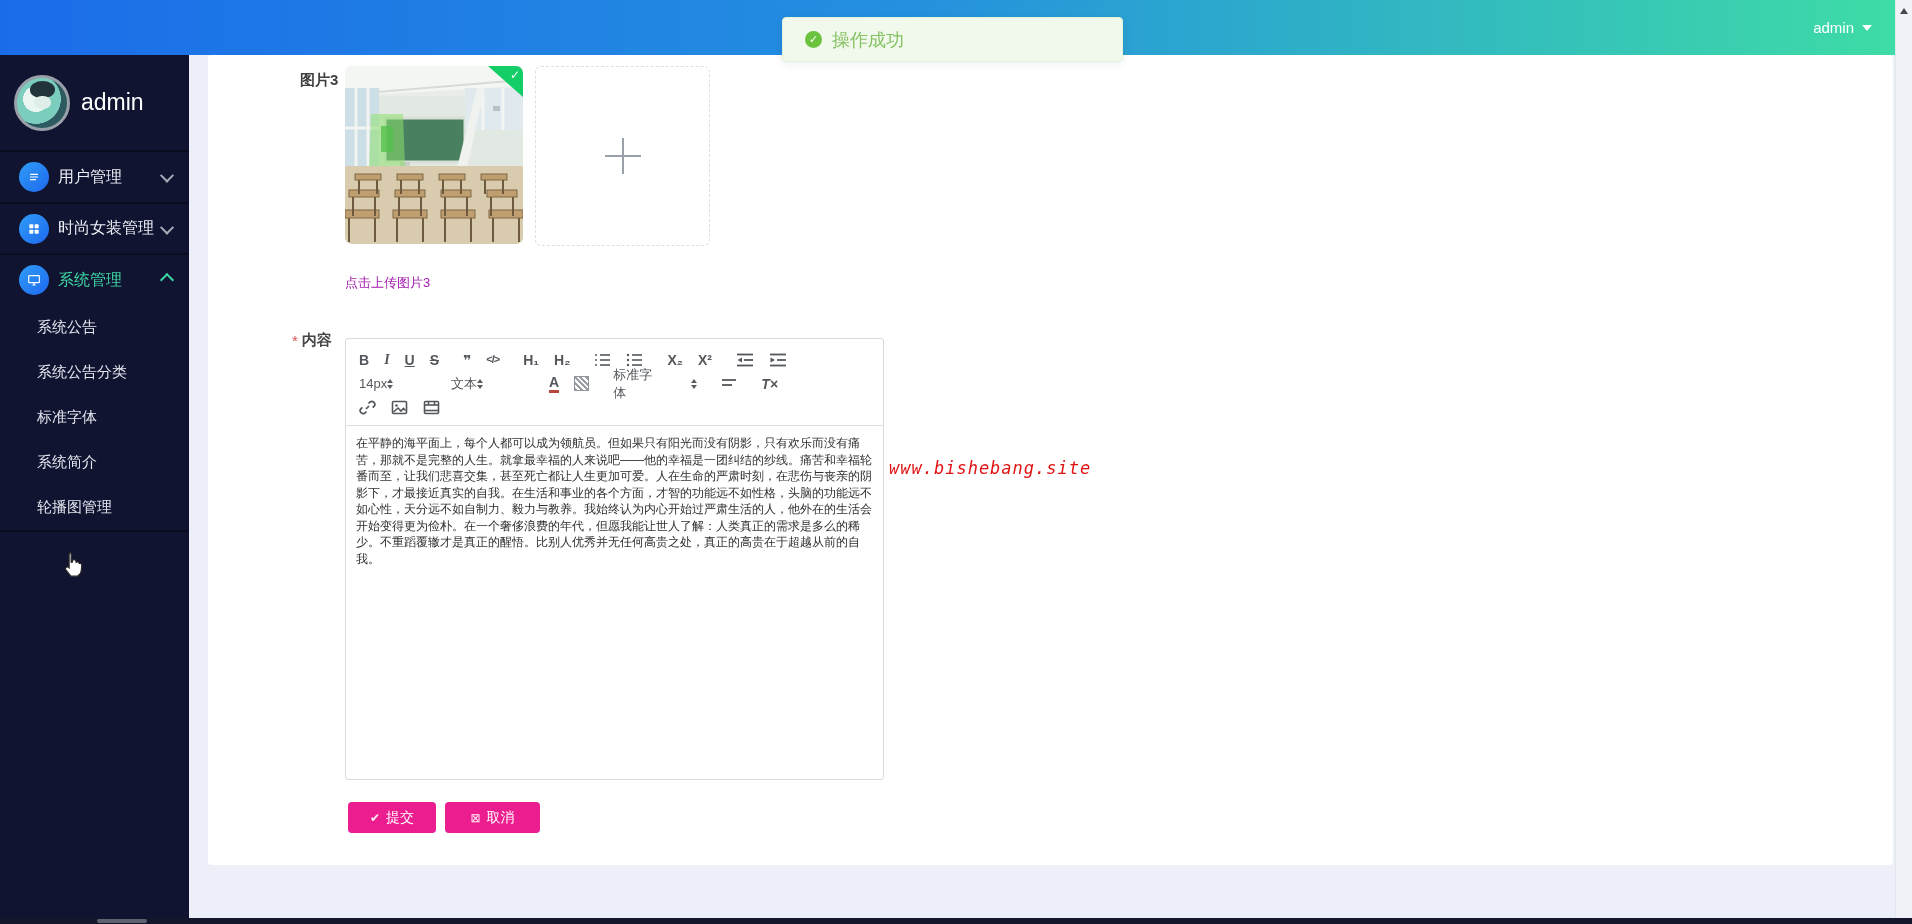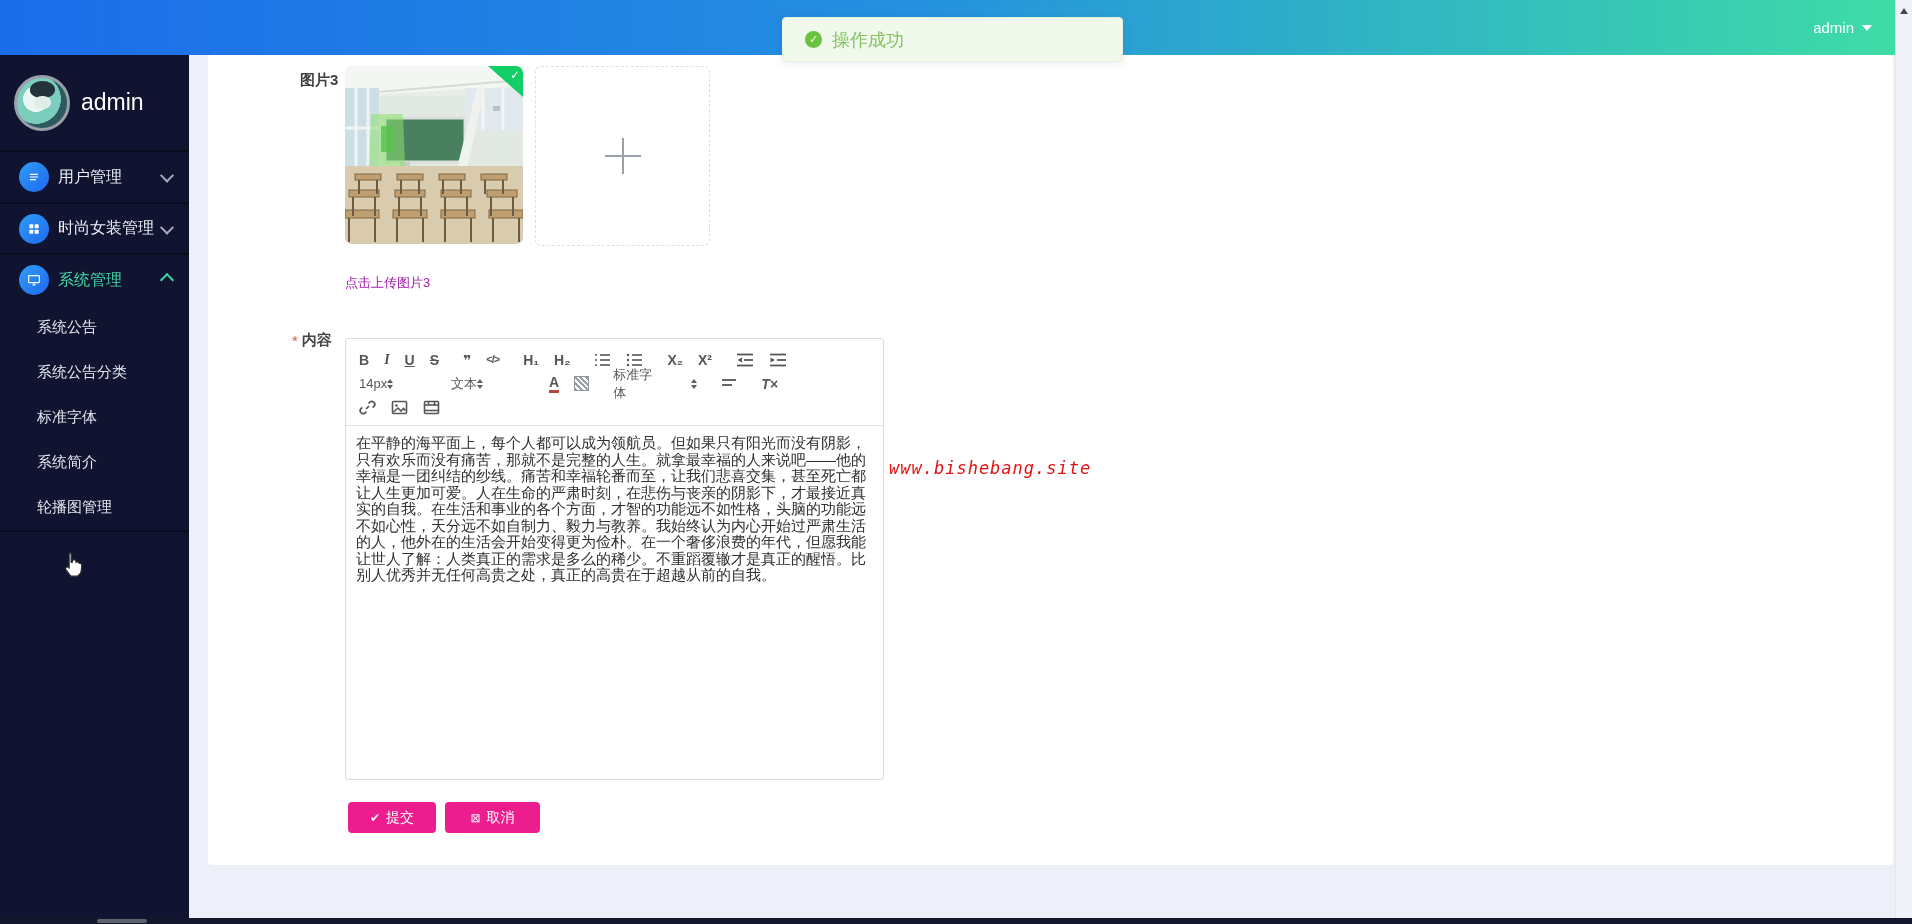--- a/index.html
+++ b/index.html
@@ -75,21 +75,21 @@
   .spin{display:flex;flex-direction:column;gap:2px;}
   .spin i{display:block;width:0;height:0;border-left:3.5px solid transparent;border-right:3.5px solid transparent;}
   .spin .sup{border-bottom:4px solid #5a5e64;}
   .spin .sdn{border-top:4px solid #5a5e64;}
   .color-a{font-weight:bold;font-size:14px;border-bottom:3px solid #b6473c;line-height:1;padding-bottom:1px;cursor:pointer;}
   .bg-ic{width:13px;height:13px;border:1px solid #8f959b;cursor:pointer;
     background:repeating-linear-gradient(45deg,#9aa0a6 0 2px,transparent 2px 4px);}
   .tsvg{display:inline-block;cursor:pointer;}
   .tsvg svg{display:block;}
   .clear-t{font-style:italic;font-size:14px;font-weight:bold;cursor:pointer;}
-  .econtent{padding:9px 10px;font-size:15px;line-height:16.5px;color:#2f2f2f;cursor:text;}
+  .econtent{padding:9px 10px;font-size:12px;line-height:16.5px;color:#2f2f2f;cursor:text;}
 
   .watermark{position:absolute;left:681px;top:403px;font-family:"DejaVu Sans Mono","Liberation Mono",monospace;
     font-size:17px;color:#e11212;letter-spacing:1px;white-space:nowrap;font-style:italic;}
 
   
   .btn{position:absolute;top:747px;height:31px;border-radius:4px;background:#ec1d8e;color:#fff;font-size:14px;
     display:flex;align-items:center;justify-content:center;gap:6px;cursor:pointer;border:none;}
   .btn-submit{left:140px;width:88px;}
   .btn-cancel{left:237px;width:95px;}
   .btn .ic{font-size:12px;opacity:.92;}

